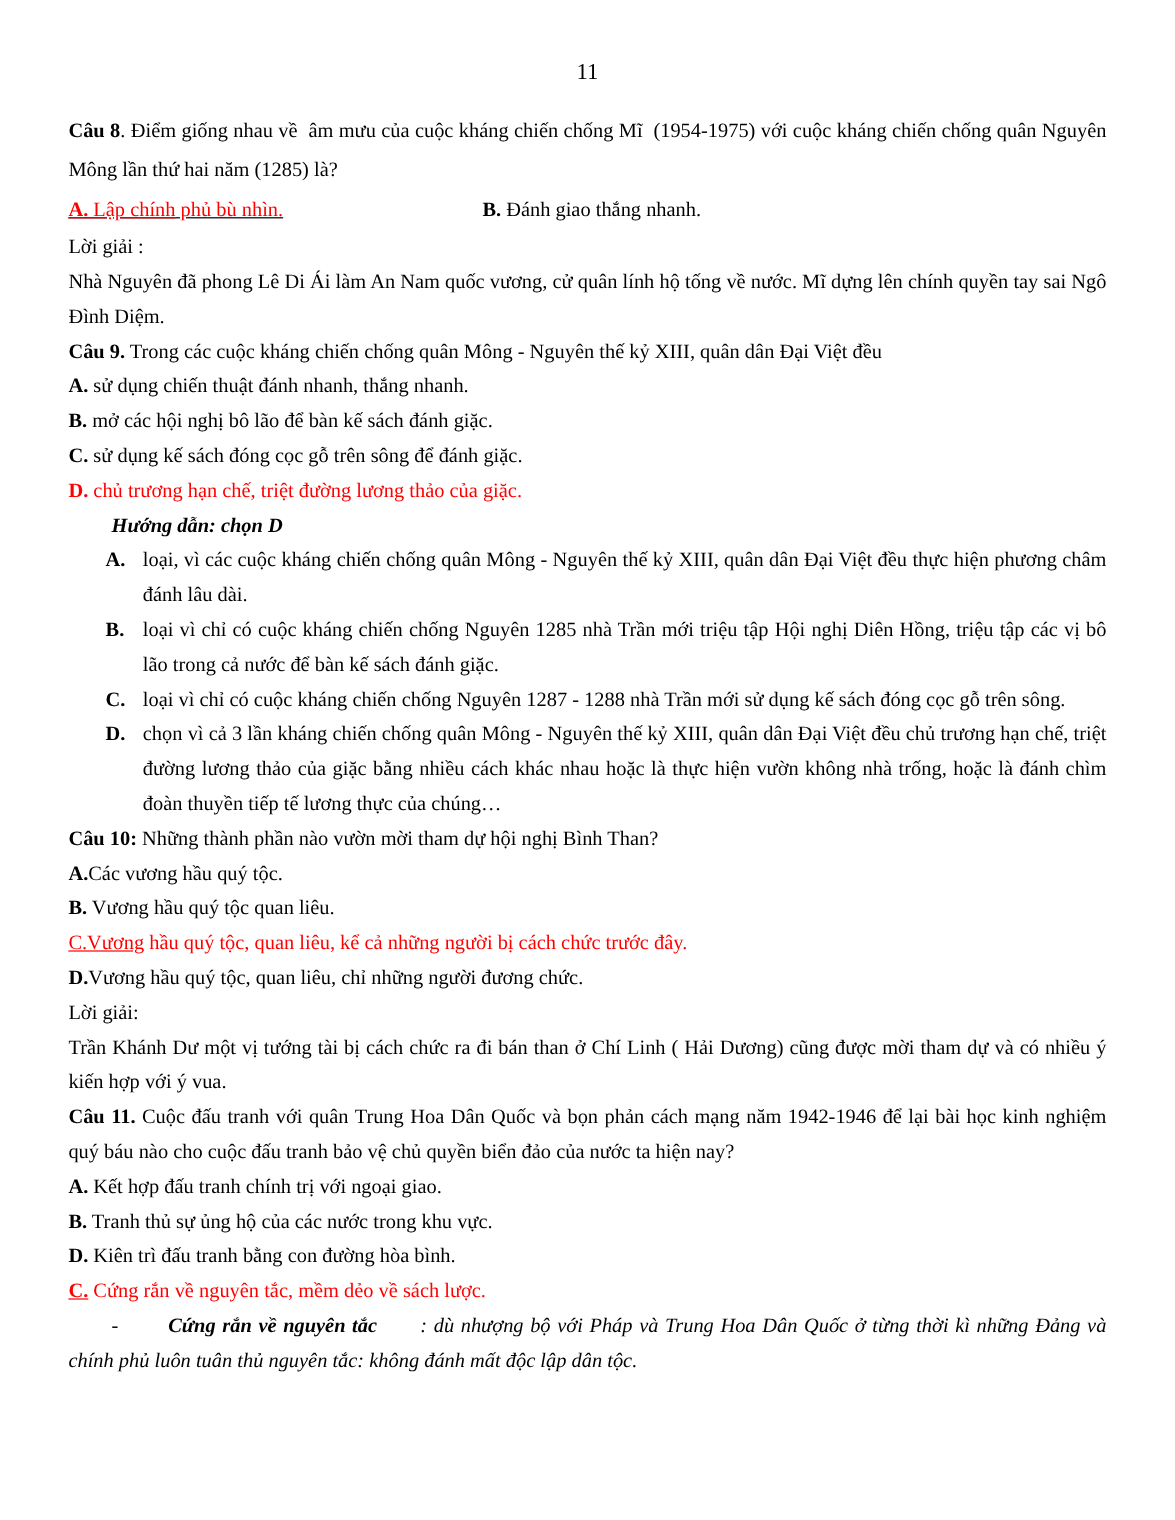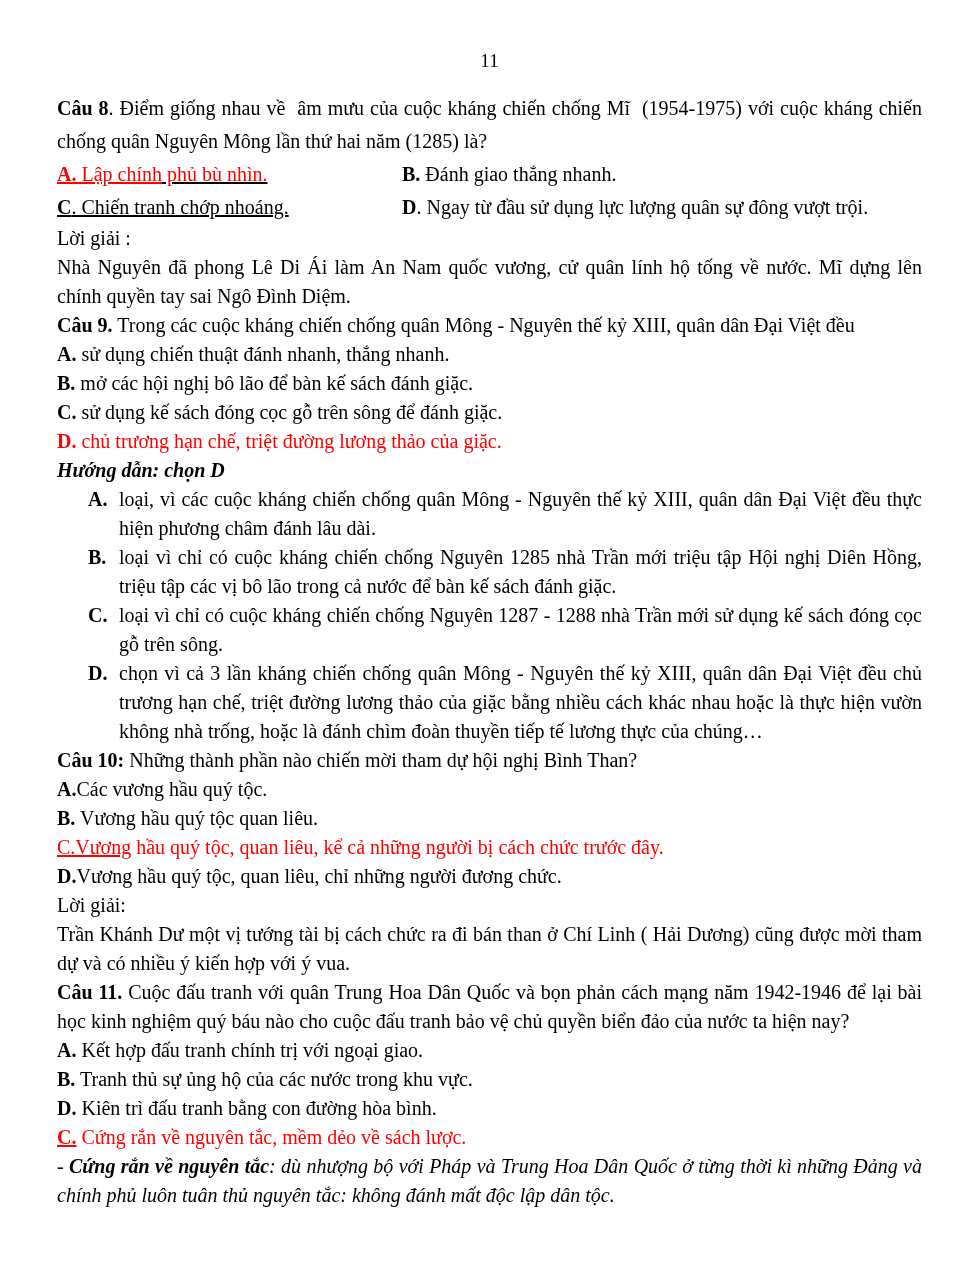--- a/index.html
+++ b/index.html
@@ -20,21 +20,21 @@
     height: 1110px;
     padding: 50px 57px 0 57px;
   }
   .page-number {
     text-align: center;
     font-size: 19px;
     line-height: 22px;
     margin-bottom: 20px;
   }
   .content {
-    font-size: 20px;
+    font-size: 17px;
     line-height: 29px;
   }
   .para {
     text-align: justify;
     white-space: pre-wrap;
   }
   .para.lh-lg { line-height: 33px; }
   .para.cols {
     display: flex;
     text-align: left;
@@ -44,46 +44,45 @@
   .para.li {
     position: relative;
     padding-left: 62px;
   }
   .para.li .marker {
     position: absolute;
     left: 31px;
     font-weight: bold;
   }
   .b { font-weight: bold; }
-  .i { font-style: italic; }
+  .i { font-style: italic; margin-left: 36px; }
   .u { text-decoration: underline; }
   .red { color: #ff0000; }
 </style>
 </head>
 <body>
 
 <div class="page">
   <div class="page-number">11</div>
   <div class="content">
       <div class="para lh-lg"><span class="b">Câu 8</span><span>. Điểm giống nhau về  âm mưu của cuộc kháng chiến chống Mĩ  (1954-1975) với cuộc kháng chiến chống quân Nguyên Mông lần thứ hai năm (1285) là?</span></div>
       <div class="para lh-lg cols"><div class="col col-0"><span class="b u red">A.</span><span class="u red"> Lập chính</span><span class="red"> phủ bù nhìn.</span></div><div class="col col-1"><span class="b">B.</span><span> Đánh giao thắng nhanh.</span></div></div>
-      <div class="para lh-lg cols"><div class="col col-0"><span class="b">C</span><span>. Chiến tranh chớp nhoáng.</span></div><div class="col col-1"><span class="b">D</span><span>. Ngay từ đầu sử dụng lực lượng quân sự đông vượt trội.</span></div></div>
       <div class="para"><span>Lời giải :</span></div>
       <div class="para"><span>Nhà Nguyên đã phong Lê Di Ái làm An Nam quốc vương, cử quân lính hộ tống về nước. Mĩ dựng lên chính quyền tay sai Ngô Đình Diệm.</span></div>
       <div class="para"><span class="b">Câu 9.</span><span> Trong các cuộc kháng chiến chống quân Mông - Nguyên thế kỷ XIII, quân dân Đại Việt đều</span></div>
       <div class="para"><span class="b">A.</span><span> sử dụng chiến thuật đánh nhanh, thắng nhanh.</span></div>
       <div class="para"><span class="b">B.</span><span> mở các hội nghị bô lão để bàn kế sách đánh giặc.</span></div>
       <div class="para"><span class="b">C.</span><span> sử dụng kế sách đóng cọc gỗ trên sông để đánh giặc.</span></div>
       <div class="para"><span class="b red">D.</span><span class="red"> chủ trương hạn chế, triệt đường lương thảo của giặc.</span></div>
       <div class="para"><span class="b i">Hướng dẫn: chọn D</span></div>
       <div class="para li"><span class="marker">A.</span><span><span>loại, vì các cuộc kháng chiến chống quân Mông - Nguyên thế kỷ XIII, quân dân Đại Việt đều thực hiện phương châm đánh lâu dài.</span></span></div>
       <div class="para li"><span class="marker">B.</span><span><span>loại vì chỉ có cuộc kháng chiến chống Nguyên 1285 nhà Trần mới triệu tập Hội nghị Diên Hồng, triệu tập các vị bô lão trong cả nước để bàn kế sách đánh giặc.</span></span></div>
       <div class="para li"><span class="marker">C.</span><span><span>loại vì chỉ có cuộc kháng chiến chống Nguyên 1287 - 1288 nhà Trần mới sử dụng kế sách đóng cọc gỗ trên sông.</span></span></div>
       <div class="para li"><span class="marker">D.</span><span><span>chọn vì cả 3 lần kháng chiến chống quân Mông - Nguyên thế kỷ XIII, quân dân Đại Việt đều chủ trương hạn chế, triệt đường lương thảo của giặc bằng nhiều cách khác nhau hoặc là thực hiện vườn không nhà trống, hoặc là đánh chìm đoàn thuyền tiếp tế lương thực của chúng…</span></span></div>
-      <div class="para"><span class="b">Câu 10:</span><span> Những thành phần nào chiến mời tham dự hội nghị Bình Than?</span></div>
+      <div class="para"><span class="b">Câu 10:</span><span> Những thành phần nào vườn mời tham dự hội nghị Bình Than?</span></div>
       <div class="para"><span class="b">A.</span><span>Các vương hầu quý tộc.</span></div>
       <div class="para"><span class="b">B.</span><span> Vương hầu quý tộc quan liêu.</span></div>
       <div class="para"><span class="u red">C.Vương</span><span class="red"> hầu quý tộc, quan liêu, kể cả những người bị cách chức trước đây.</span></div>
       <div class="para"><span class="b">D.</span><span>Vương hầu quý tộc, quan liêu, chỉ những người đương chức.</span></div>
       <div class="para"><span>Lời giải:</span></div>
       <div class="para"><span>Trần Khánh Dư một vị tướng tài bị cách chức ra đi bán than ở Chí Linh ( Hải Dương) cũng được mời tham dự và có nhiều ý kiến hợp với ý vua.</span></div>
       <div class="para"><span class="b">Câu 11.</span><span> Cuộc đấu tranh với quân Trung Hoa Dân Quốc và bọn phản cách mạng năm 1942-1946 để lại bài học kinh nghiệm quý báu nào cho cuộc đấu tranh bảo vệ chủ quyền biển đảo của nước ta hiện nay?</span></div>
       <div class="para"><span class="b">A.</span><span> Kết hợp đấu tranh chính trị với ngoại giao.</span></div>
       <div class="para"><span class="b">B.</span><span> Tranh thủ sự ủng hộ của các nước trong khu vực.</span></div>
       <div class="para"><span class="b">D.</span><span> Kiên trì đấu tranh bằng con đường hòa bình.</span></div>

